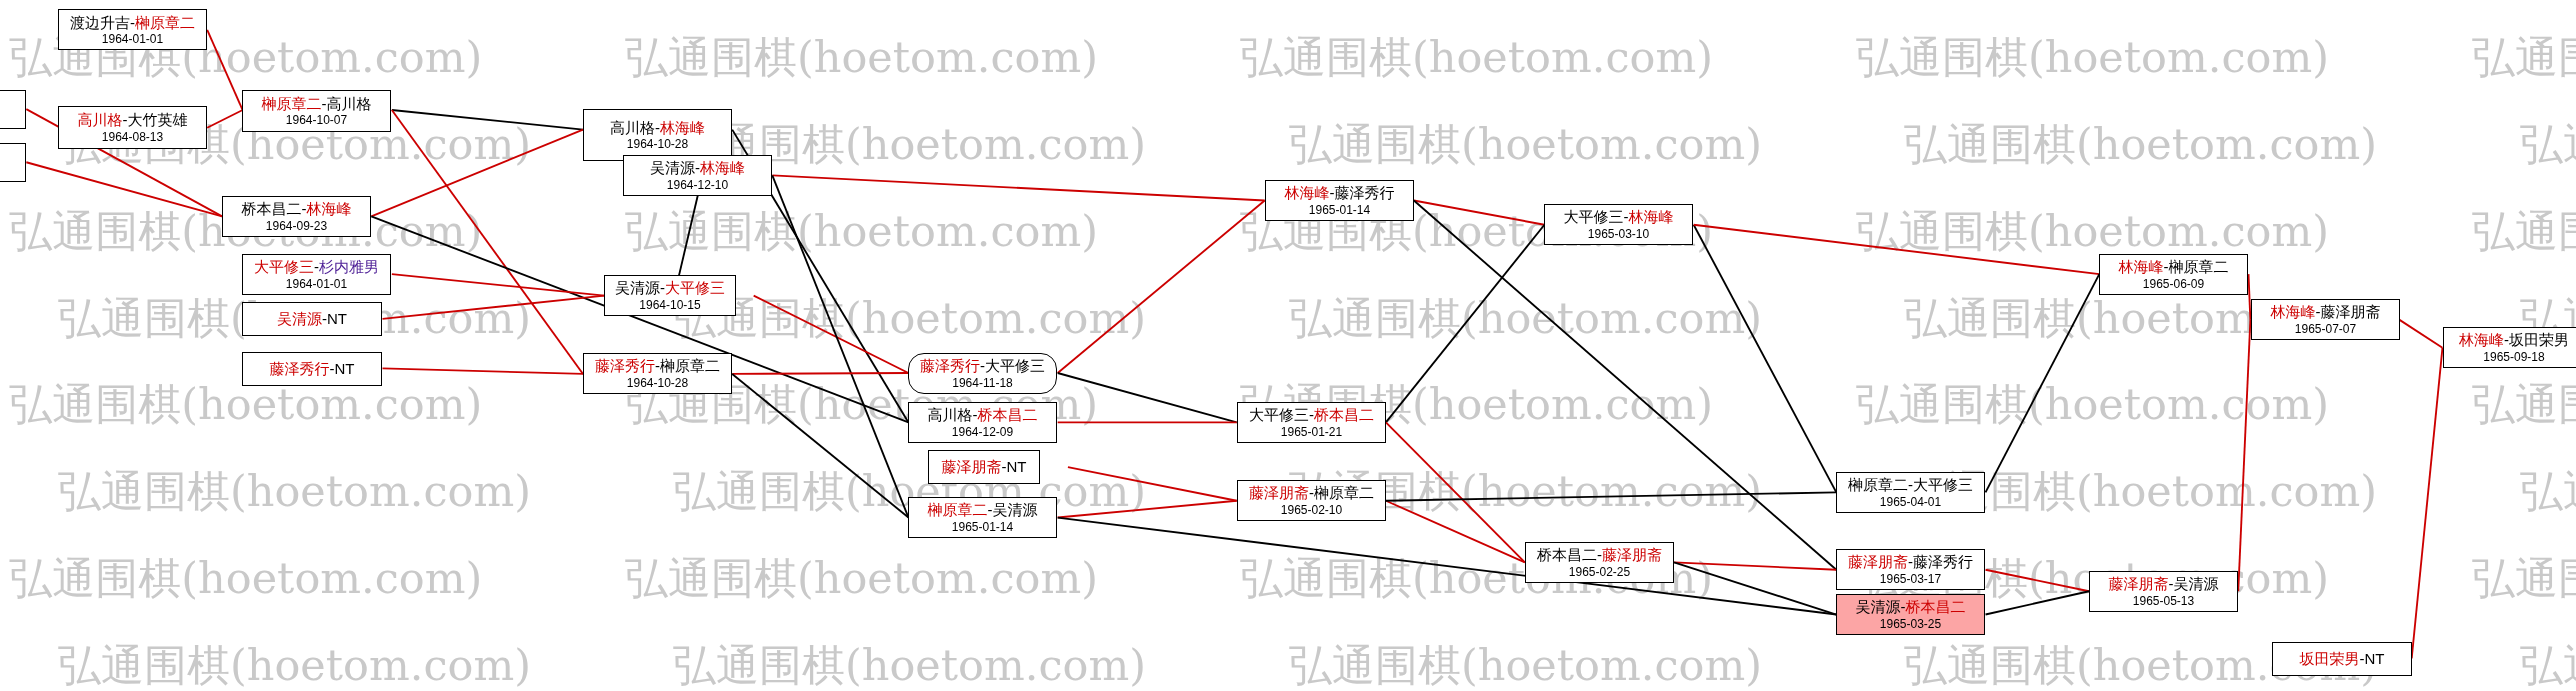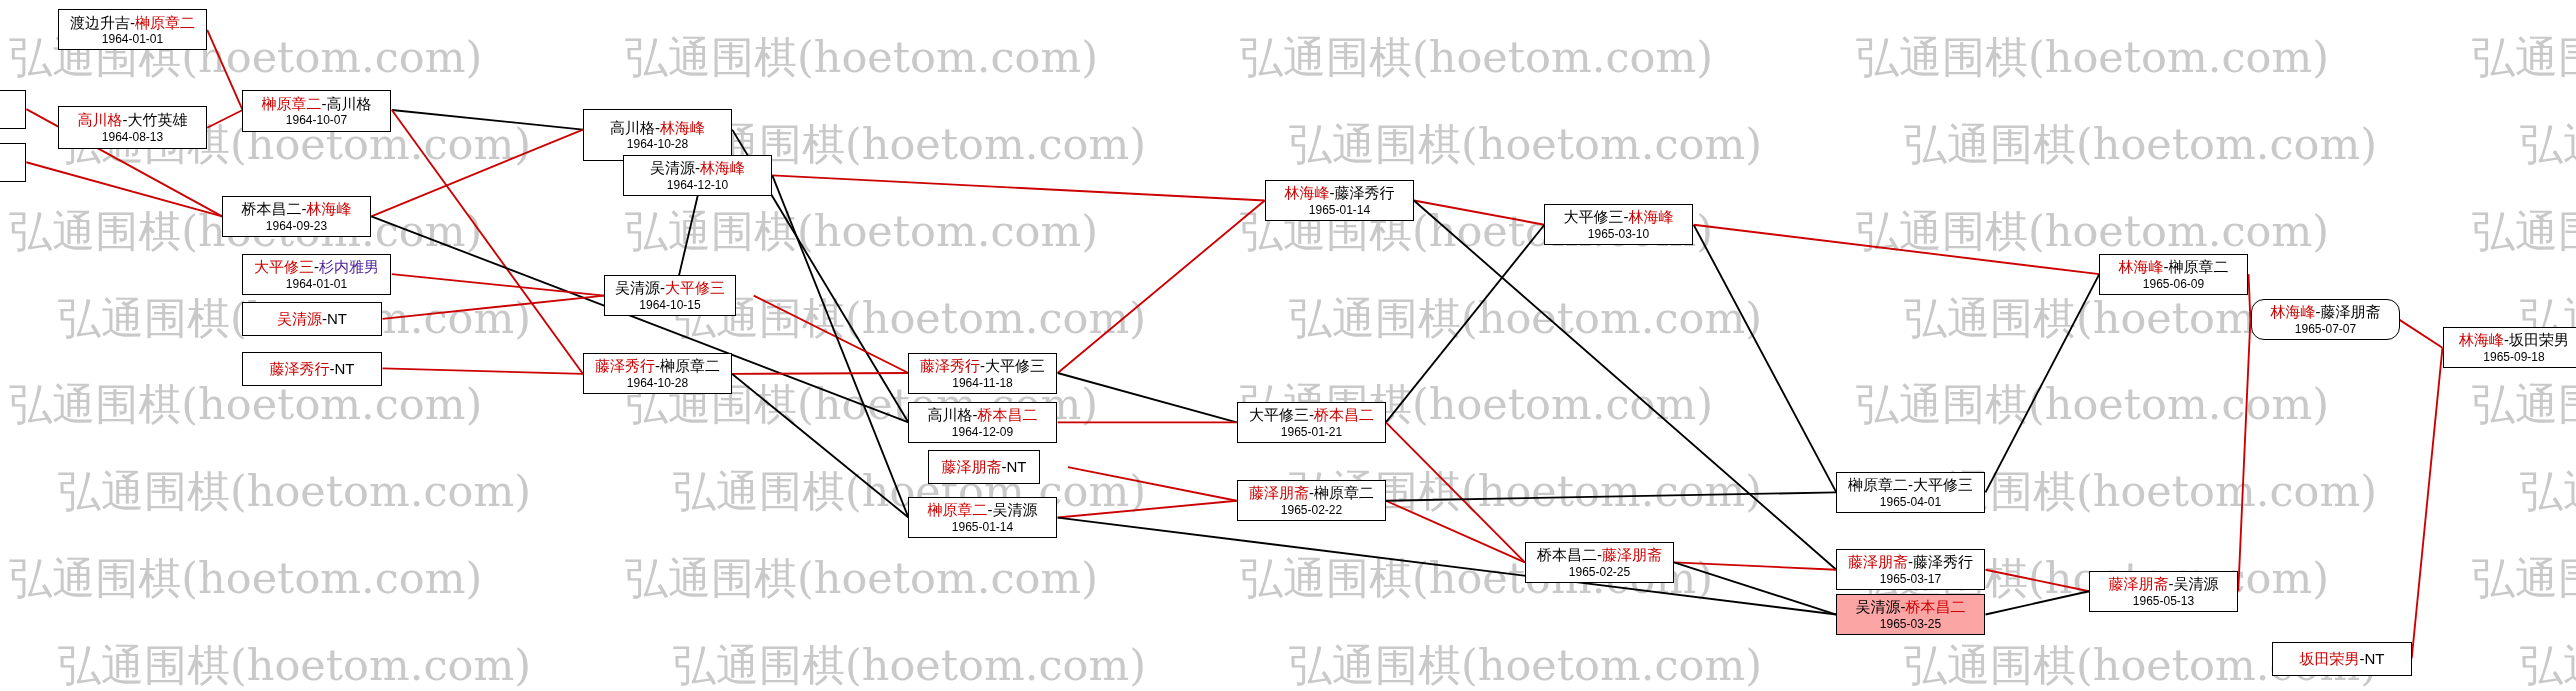--- a/index.html
+++ b/index.html
@@ -162,21 +162,21 @@
         <div class="players"><span style="color: rgb(204, 0, 0);">藤泽秀行</span><span style="color: rgb(0, 0, 0);">-</span><span style="color: rgb(0, 0, 0);">NT</span></div>
       </div>
       <div class="node" style="left: 604px; top: 275px; width: 132px; height: 41px; border-color: rgb(0, 0, 0); background: rgb(255, 255, 255);">
         <div class="players"><span style="color: rgb(0, 0, 0);">吴清源</span><span style="color: rgb(0, 0, 0);">-</span><span style="color: rgb(204, 0, 0);">大平修三</span></div>
         <div class="date">1964-10-15</div>
       </div>
       <div class="node" style="left: 583px; top: 353px; width: 149px; height: 41px; border-color: rgb(0, 0, 0); background: rgb(255, 255, 255);">
         <div class="players"><span style="color: rgb(204, 0, 0);">藤泽秀行</span><span style="color: rgb(0, 0, 0);">-</span><span style="color: rgb(0, 0, 0);">榊原章二</span></div>
         <div class="date">1964-10-28</div>
       </div>
-      <div class="node" style="left: 908px; top: 353px; width: 149px; height: 41px; border-color: rgb(0, 0, 0); background: rgb(255, 255, 255);">
+      <div class="node" style="left: 908px; top: 353px; width: 149px; height: 41px; border-color: rgb(0, 0, 0); background: rgb(255, 255, 255); border-radius: 16px;">
         <div class="players"><span style="color: rgb(204, 0, 0);">藤泽秀行</span><span style="color: rgb(0, 0, 0);">-</span><span style="color: rgb(0, 0, 0);">大平修三</span></div>
         <div class="date">1964-11-18</div>
       </div>
       <div class="node" style="left: 908px; top: 402px; width: 149px; height: 41px; border-color: rgb(0, 0, 0); background: rgb(255, 255, 255);">
         <div class="players"><span style="color: rgb(0, 0, 0);">高川格</span><span style="color: rgb(0, 0, 0);">-</span><span style="color: rgb(204, 0, 0);">桥本昌二</span></div>
         <div class="date">1964-12-09</div>
       </div>
       <div class="node" style="left: 928px; top: 450px; width: 112px; height: 34px; border-color: rgb(0, 0, 0); background: rgb(255, 255, 255);">
         <div class="players"><span style="color: rgb(204, 0, 0);">藤泽朋斋</span><span style="color: rgb(0, 0, 0);">-</span><span style="color: rgb(0, 0, 0);">NT</span></div>
       </div>
@@ -187,21 +187,21 @@
       <div class="node" style="left: 1265px; top: 180px; width: 149px; height: 41px; border-color: rgb(0, 0, 0); background: rgb(255, 255, 255);">
         <div class="players"><span style="color: rgb(204, 0, 0);">林海峰</span><span style="color: rgb(0, 0, 0);">-</span><span style="color: rgb(0, 0, 0);">藤泽秀行</span></div>
         <div class="date">1965-01-14</div>
       </div>
       <div class="node" style="left: 1237px; top: 402px; width: 149px; height: 41px; border-color: rgb(0, 0, 0); background: rgb(255, 255, 255); align-items: center;">
         <div class="players"><span style="color: rgb(0, 0, 0);">大平修三</span><span style="color: rgb(0, 0, 0);">-</span><span style="color: rgb(204, 0, 0);">桥本昌二</span></div>
         <div class="date">1965-01-21</div>
       </div>
       <div class="node" style="left: 1237px; top: 480px; width: 149px; height: 41px; border-color: rgb(0, 0, 0); background: rgb(255, 255, 255);">
         <div class="players"><span style="color: rgb(204, 0, 0);">藤泽朋斋</span><span style="color: rgb(0, 0, 0);">-</span><span style="color: rgb(0, 0, 0);">榊原章二</span></div>
-        <div class="date">1965-02-22</div>
+        <div class="date">1965-02-10</div>
       </div>
       <div class="node" style="left: 1544px; top: 204px; width: 149px; height: 41px; border-color: rgb(0, 0, 0); background: rgb(255, 255, 255);">
         <div class="players"><span style="color: rgb(0, 0, 0);">大平修三</span><span style="color: rgb(0, 0, 0);">-</span><span style="color: rgb(204, 0, 0);">林海峰</span></div>
         <div class="date">1965-03-10</div>
       </div>
       <div class="node" style="left: 1525px; top: 542px; width: 149px; height: 41px; border-color: rgb(0, 0, 0); background: rgb(255, 255, 255);">
         <div class="players"><span style="color: rgb(0, 0, 0);">桥本昌二</span><span style="color: rgb(0, 0, 0);">-</span><span style="color: rgb(204, 0, 0);">藤泽朋斋</span></div>
         <div class="date">1965-02-25</div>
       </div>
       <div class="node" style="left: 1836px; top: 472px; width: 149px; height: 41px; border-color: rgb(0, 0, 0); background: rgb(255, 255, 255);">
@@ -213,21 +213,21 @@
         <div class="date">1965-03-17</div>
       </div>
       <div class="node" style="left: 1836px; top: 594px; width: 149px; height: 41px; border-color: rgb(0, 0, 0); background: #fca5a5; text-align: center;">
         <div class="players"><span style="color: rgb(0, 0, 0);">吴清源</span><span style="color: rgb(0, 0, 0);">-</span><span style="color: rgb(204, 0, 0);">桥本昌二</span></div>
         <div class="date">1965-03-25</div>
       </div>
       <div class="node" style="left: 2099px; top: 254px; width: 149px; height: 41px; border-color: rgb(0, 0, 0); background: rgb(255, 255, 255);">
         <div class="players"><span style="color: rgb(204, 0, 0);">林海峰</span><span style="color: rgb(0, 0, 0);">-</span><span style="color: rgb(0, 0, 0);">榊原章二</span></div>
         <div class="date">1965-06-09</div>
       </div>
-      <div class="node" style="left: 2251px; top: 299px; width: 149px; height: 41px; border-color: rgb(0, 0, 0); background: rgb(255, 255, 255); border-radius: 13px;">
+      <div class="node" style="left: 2251px; top: 299px; width: 149px; height: 41px; border-color: rgb(0, 0, 0); background: rgb(255, 255, 255);">
         <div class="players"><span style="color: rgb(204, 0, 0);">林海峰</span><span style="color: rgb(0, 0, 0);">-</span><span style="color: rgb(0, 0, 0);">藤泽朋斋</span></div>
         <div class="date">1965-07-07</div>
       </div>
       <div class="node" style="left: 2089px; top: 571px; width: 149px; height: 41px; border-color: rgb(0, 0, 0); background: rgb(255, 255, 255);">
         <div class="players"><span style="color: rgb(204, 0, 0);">藤泽朋斋</span><span style="color: rgb(0, 0, 0);">-</span><span style="color: rgb(0, 0, 0);">吴清源</span></div>
         <div class="date">1965-05-13</div>
       </div>
       <div class="node" style="left: 2443px; top: 327px; width: 142px; height: 41px; border-color: rgb(0, 0, 0); background: rgb(255, 255, 255);">
         <div class="players"><span style="color: rgb(204, 0, 0);">林海峰</span><span style="color: rgb(0, 0, 0);">-</span><span style="color: rgb(0, 0, 0);">坂田荣男</span></div>
         <div class="date">1965-09-18</div>

